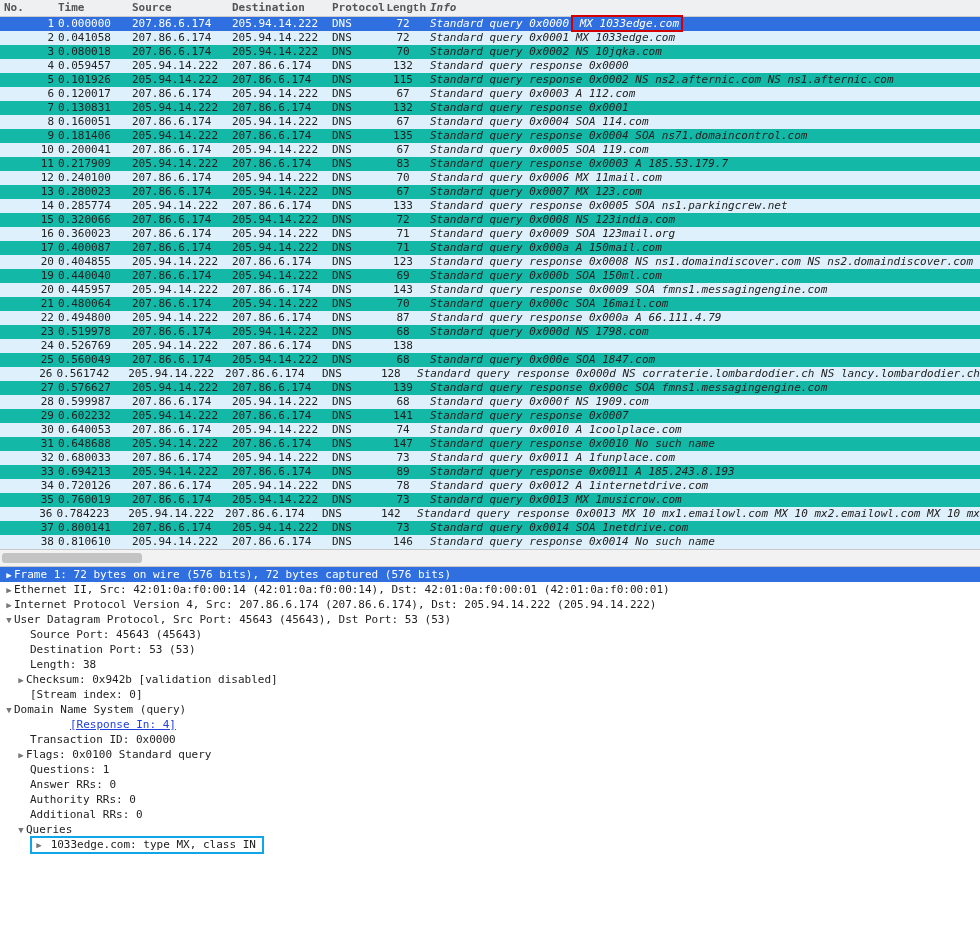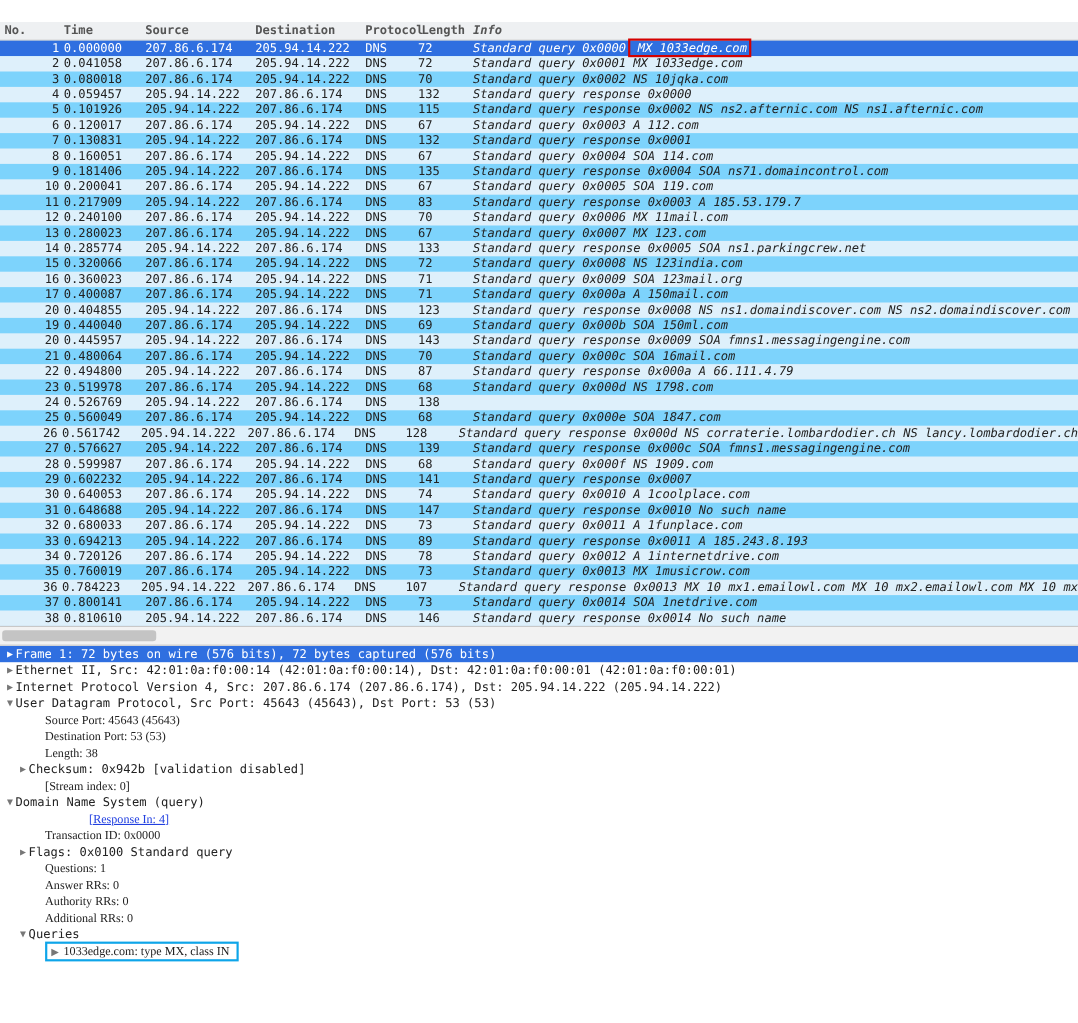--- a/index.html
+++ b/index.html
@@ -8,23 +8,22 @@
     width: 980px;
     font-family: Menlo, Consolas, "DejaVu Sans Mono", monospace;
     font-size: 11px;
     line-height: 14px;
     background: #fff;
     color: #222;
     overflow-x: hidden;
   }
   .packet-pane {
     width: 100%;
-    background: #7dd3fc;
+    background: #14b8a6;
     overflow: hidden;
-    margin-top: 20px;
   }
   .hdr-row {
     display: flex;
     background: #eef0f2;
     color: #555;
     font-weight: bold;
     border-bottom: 1px solid #ccc;
     padding: 1px 0 1px 4px;
     white-space: nowrap;
   }
@@ -40,24 +39,24 @@
     color: #fff;
   }
   .packet-row.alt {
     background: #def0fb;
   }
   .col-no    { width: 50px; text-align: right; padding-right: 4px; }
   .col-time  { width: 70px; padding-right: 4px; }
   .col-src   { width: 96px; padding-right: 4px; }
   .col-dst   { width: 96px; padding-right: 4px; }
   .col-proto { width: 44px; padding-right: 4px; }
-  .col-len   { width: 46px; text-align: left; padding-right: 4px; }
+  .col-len   { width: 46px; text-align: center; padding-right: 4px; }
   .col-info  { flex: 1; font-style: italic; }
   .hdr-row .col-no    { text-align:left; padding-left: 0; }
-  .hdr-row .col-len   { text-align:center; }
+  .hdr-row .col-len   { text-align:right;font-family:Liberation Mono, monospace; }
   .redbox-inline {
     border: 2px solid #d40000;
     padding: 0 2px 0 0;
     margin-left: 2px;
   }
   .scroll-gap {
     height: 16px;
     background: #f2f2f2;
     border-top: 1px solid #c8c8c8;
     border-bottom: 1px solid #c8c8c8;
@@ -87,21 +86,21 @@
   }
   .tri {
     display: inline-block;
     width: 10px;
     text-align: center;
     color: #777;
     font-size: 9px;
   }
   .tree-row.sel-blue .tri { color: #fff; }
   .indent-1 { padding-left: 16px; }
-  .indent-2 { padding-left: 41px; font-family: Liberation Serif, serif; }
+  .indent-2 { padding-left: 30px; }
   .link { color: #2240e0; text-decoration: underline; margin-left: 40px; }
   .redbox-block {
     display: inline-block;
     border: 2px solid #0ea5e9;
     padding: 0 6px 0 2px;
   }
 </style>
 </head>
 <body>
 
@@ -431,21 +430,21 @@
         <span class="col-proto">DNS</span>
         <span class="col-len">73</span>
         <span class="col-info">Standard query 0x0013  MX 1musicrow.com</span>
       </div>
       <div class="packet-row alt">
         <span class="col-no">36</span>
         <span class="col-time">0.784223</span>
         <span class="col-src">205.94.14.222</span>
         <span class="col-dst">207.86.6.174</span>
         <span class="col-proto">DNS</span>
-        <span class="col-len">107</span>
+        <span class="col-len">142</span>
         <span class="col-info">Standard query response 0x0013  MX 10 mx1.emailowl.com MX 10 mx2.emailowl.com MX 10 mx</span>
       </div>
       <div class="packet-row">
         <span class="col-no">37</span>
         <span class="col-time">0.800141</span>
         <span class="col-src">207.86.6.174</span>
         <span class="col-dst">205.94.14.222</span>
         <span class="col-proto">DNS</span>
         <span class="col-len">73</span>
         <span class="col-info">Standard query 0x0014  SOA 1netdrive.com</span>

